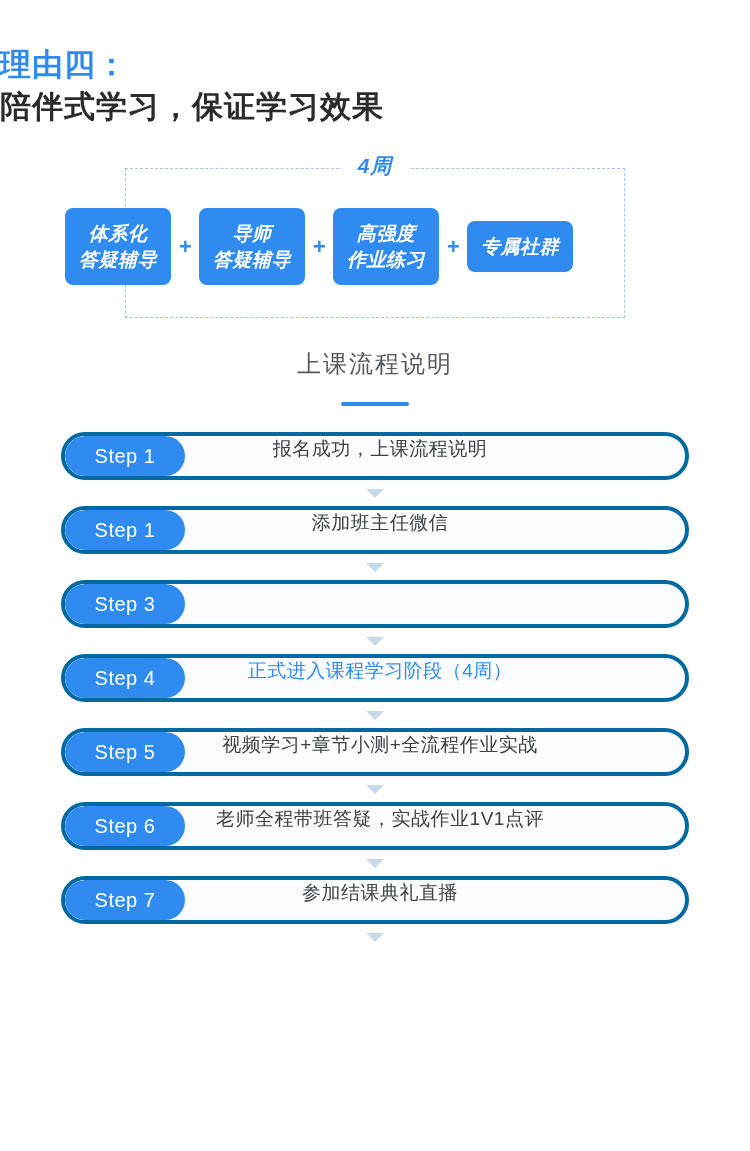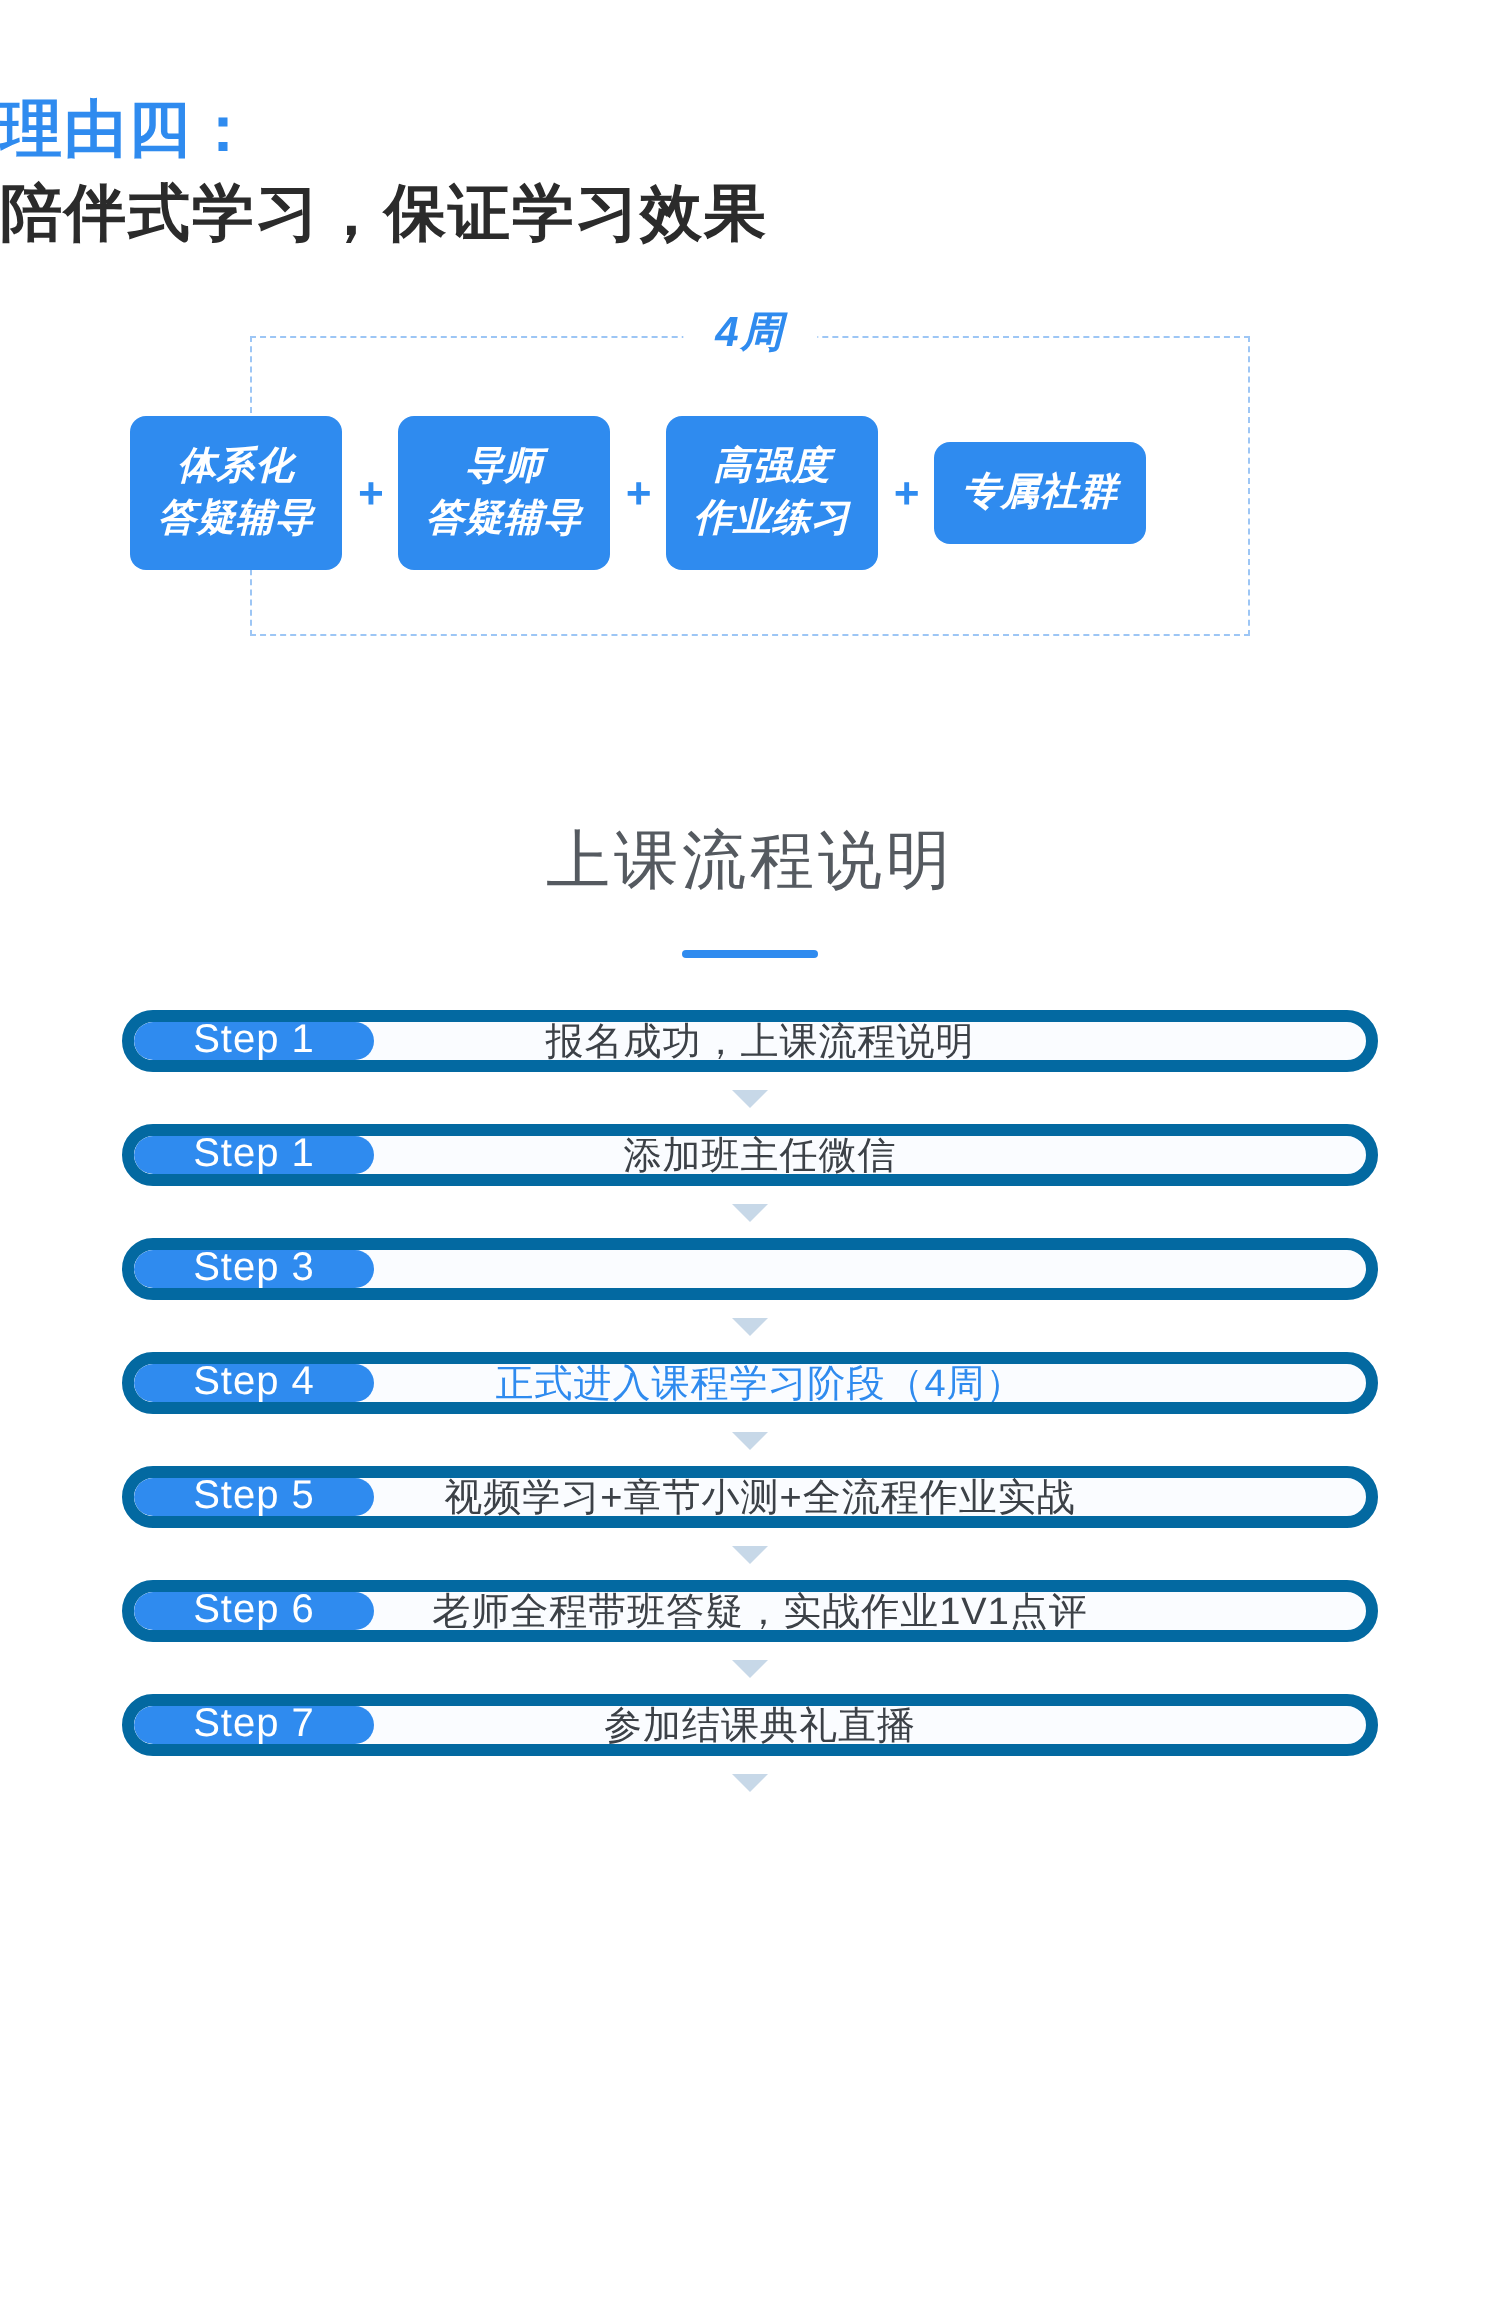--- a/index.html
+++ b/index.html
@@ -87,46 +87,46 @@
   .plus {
     color: #2f8bef;
     font-size: 22px;
     font-weight: bold;
     padding: 0 2px;
   }
 
   
   .section-heading {
     text-align: center;
-    margin-top: 91px;
-    font-size: 32px;
+    margin-top: 30px;
+    font-size: 24px;
     color: #555a60;
     letter-spacing: 2px;
   }
   .heading-rule {
     width: 68px;
     height: 4px;
     background: #2f8bef;
     border-radius: 2px;
     margin: 22px auto 0 auto;
   }
 
   
   .steps {
     margin: 26px auto 0 auto;
     width: 628px;
   }
   .step-row {
     position: relative;
-    height: 31px;
-    border: 6px solid #0369a1;
+    height: 48px;
+    border: 4px solid #0369a1;
     border-radius: 24px;
     background: #fafcff;
     display: flex;
-    align-items: center;
+    align-items: flex-start;
     box-sizing: border-box;
     overflow: hidden;
   }
   .step-badge {
     width: 120px;
     height: 100%;
     background: #2f8bef;
     border-radius: 24px;
     color: #ffffff;
     font-size: 20px;

